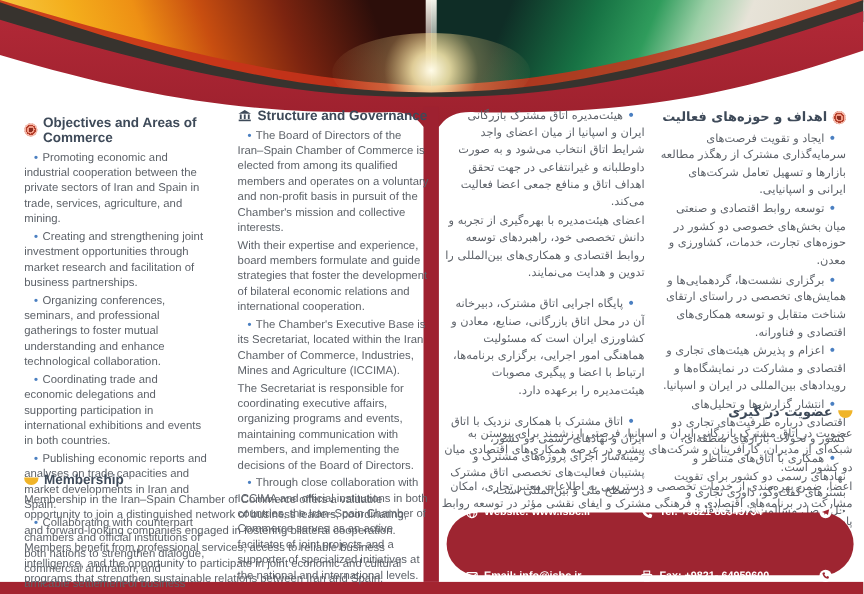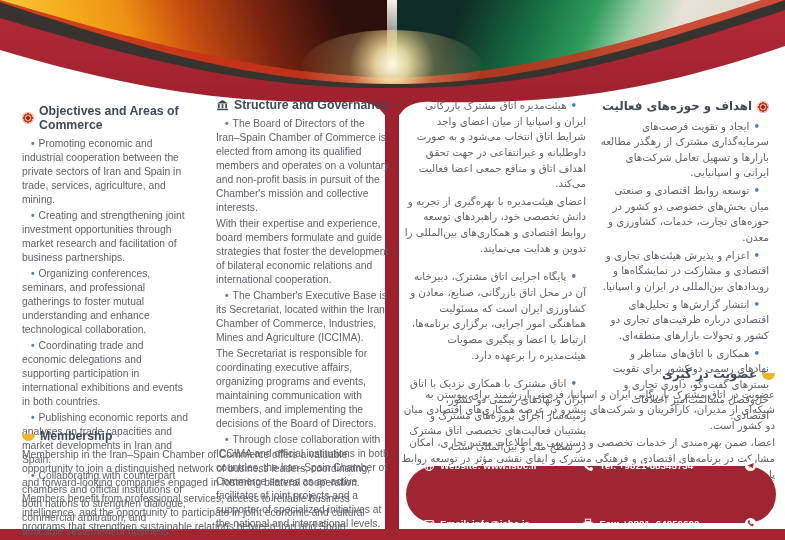--- a/index.html
+++ b/index.html
@@ -136,20 +136,21 @@
     <p class="li gap"><span class="b">•</span><span>اتاق مشترک با همکاری نزدیک با اتاق ایران و نهادهای رسمی دو کشور، زمینه‌ساز اجرای پروژه‌های مشترک و پشتیبان فعالیت‌های تخصصی اتاق مشترک در سطح ملی و بین‌المللی است.</span></p>
   </section>
 
   <section class="col col-fa" id="col-objectives-fa" dir="rtl">
     <h2 class="heading">
       <span class="icon-target"></span>
       <span>اهداف و حوزه‌های فعالیت</span>
     </h2>
     <p class="li"><span class="b">•</span><span>ایجاد و تقویت فرصت‌های سرمایه‌گذاری مشترک از رهگذر مطالعه بازارها و تسهیل تعامل شرکت‌های ایرانی و اسپانیایی.</span></p>
     <p class="li"><span class="b">•</span><span>توسعه روابط اقتصادی و صنعتی میان بخش‌های خصوصی دو کشور در حوزه‌های تجارت، خدمات، کشاورزی و معدن.</span></p>
+    <p class="li"><span class="b">•</span><span>برگزاری نشست‌ها، گردهمایی‌ها و همایش‌های تخصصی در راستای ارتقای شناخت متقابل و توسعه همکاری‌های اقتصادی و فناورانه.</span></p>
     <p class="li"><span class="b">•</span><span>اعزام و پذیرش هیئت‌های تجاری و اقتصادی و مشارکت در نمایشگاه‌ها و رویدادهای بین‌المللی در ایران و اسپانیا.</span></p>
     <p class="li"><span class="b">•</span><span>انتشار گزارش‌ها و تحلیل‌های اقتصادی درباره ظرفیت‌های تجاری دو کشور و تحولات بازارهای منطقه‌ای.</span></p>
     <p class="li"><span class="b">•</span><span>همکاری با اتاق‌های متناظر و نهادهای رسمی دو کشور برای تقویت بسترهای گفت‌وگو، داوری تجاری و حل‌وفصل مسالمت‌آمیز اختلافات اقتصادی.</span></p>
   </section>
 
   <section class="col col-en" id="sec-membership">
     <h2 class="heading">
       <span class="icon-bowl"></span>
       <span>Membership</span>
     </h2>

